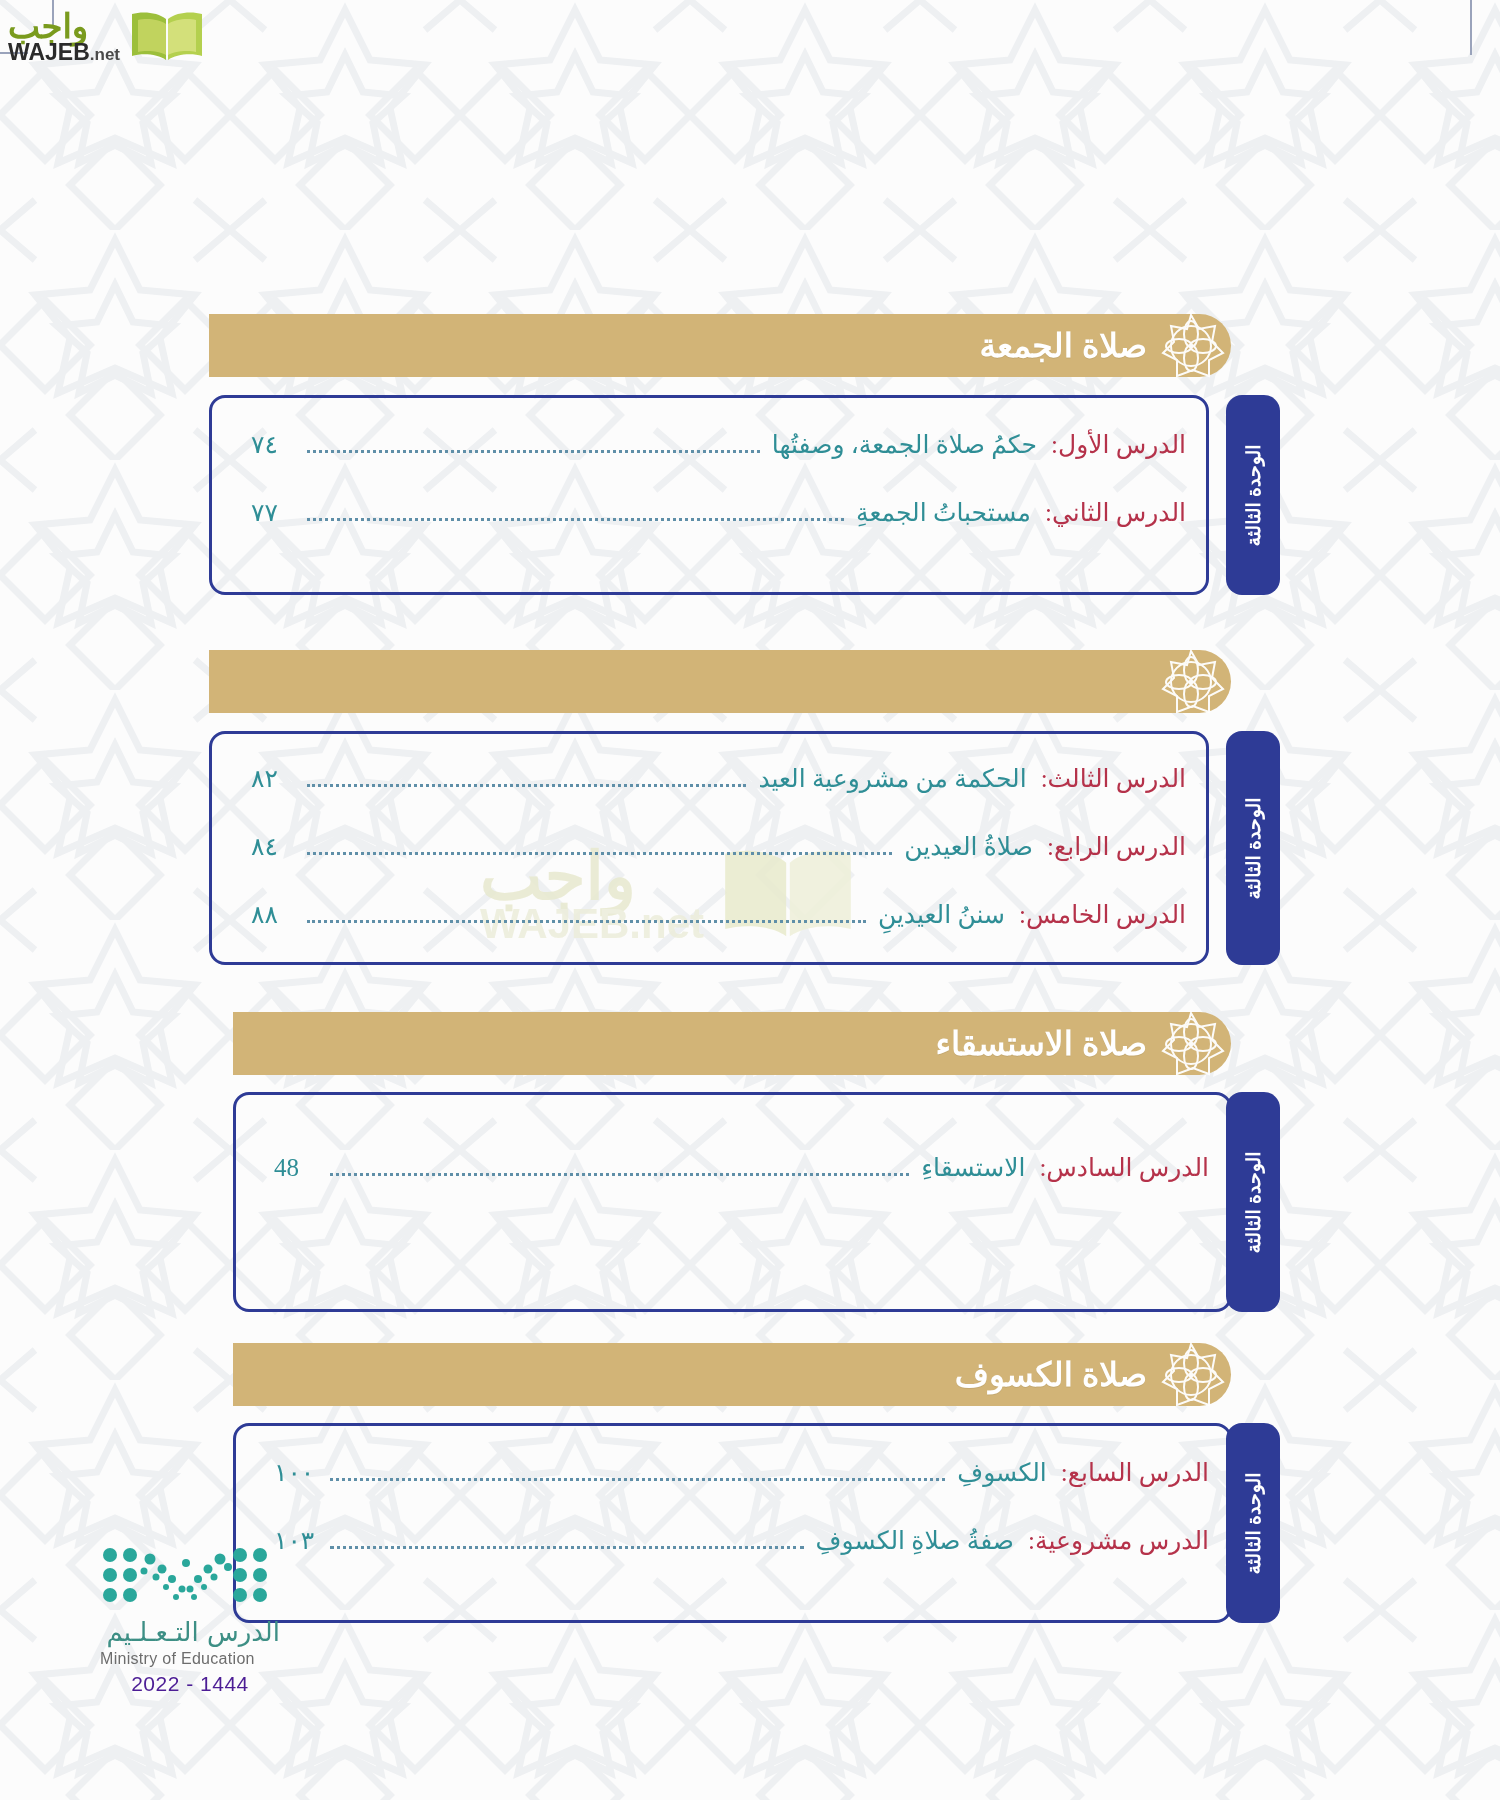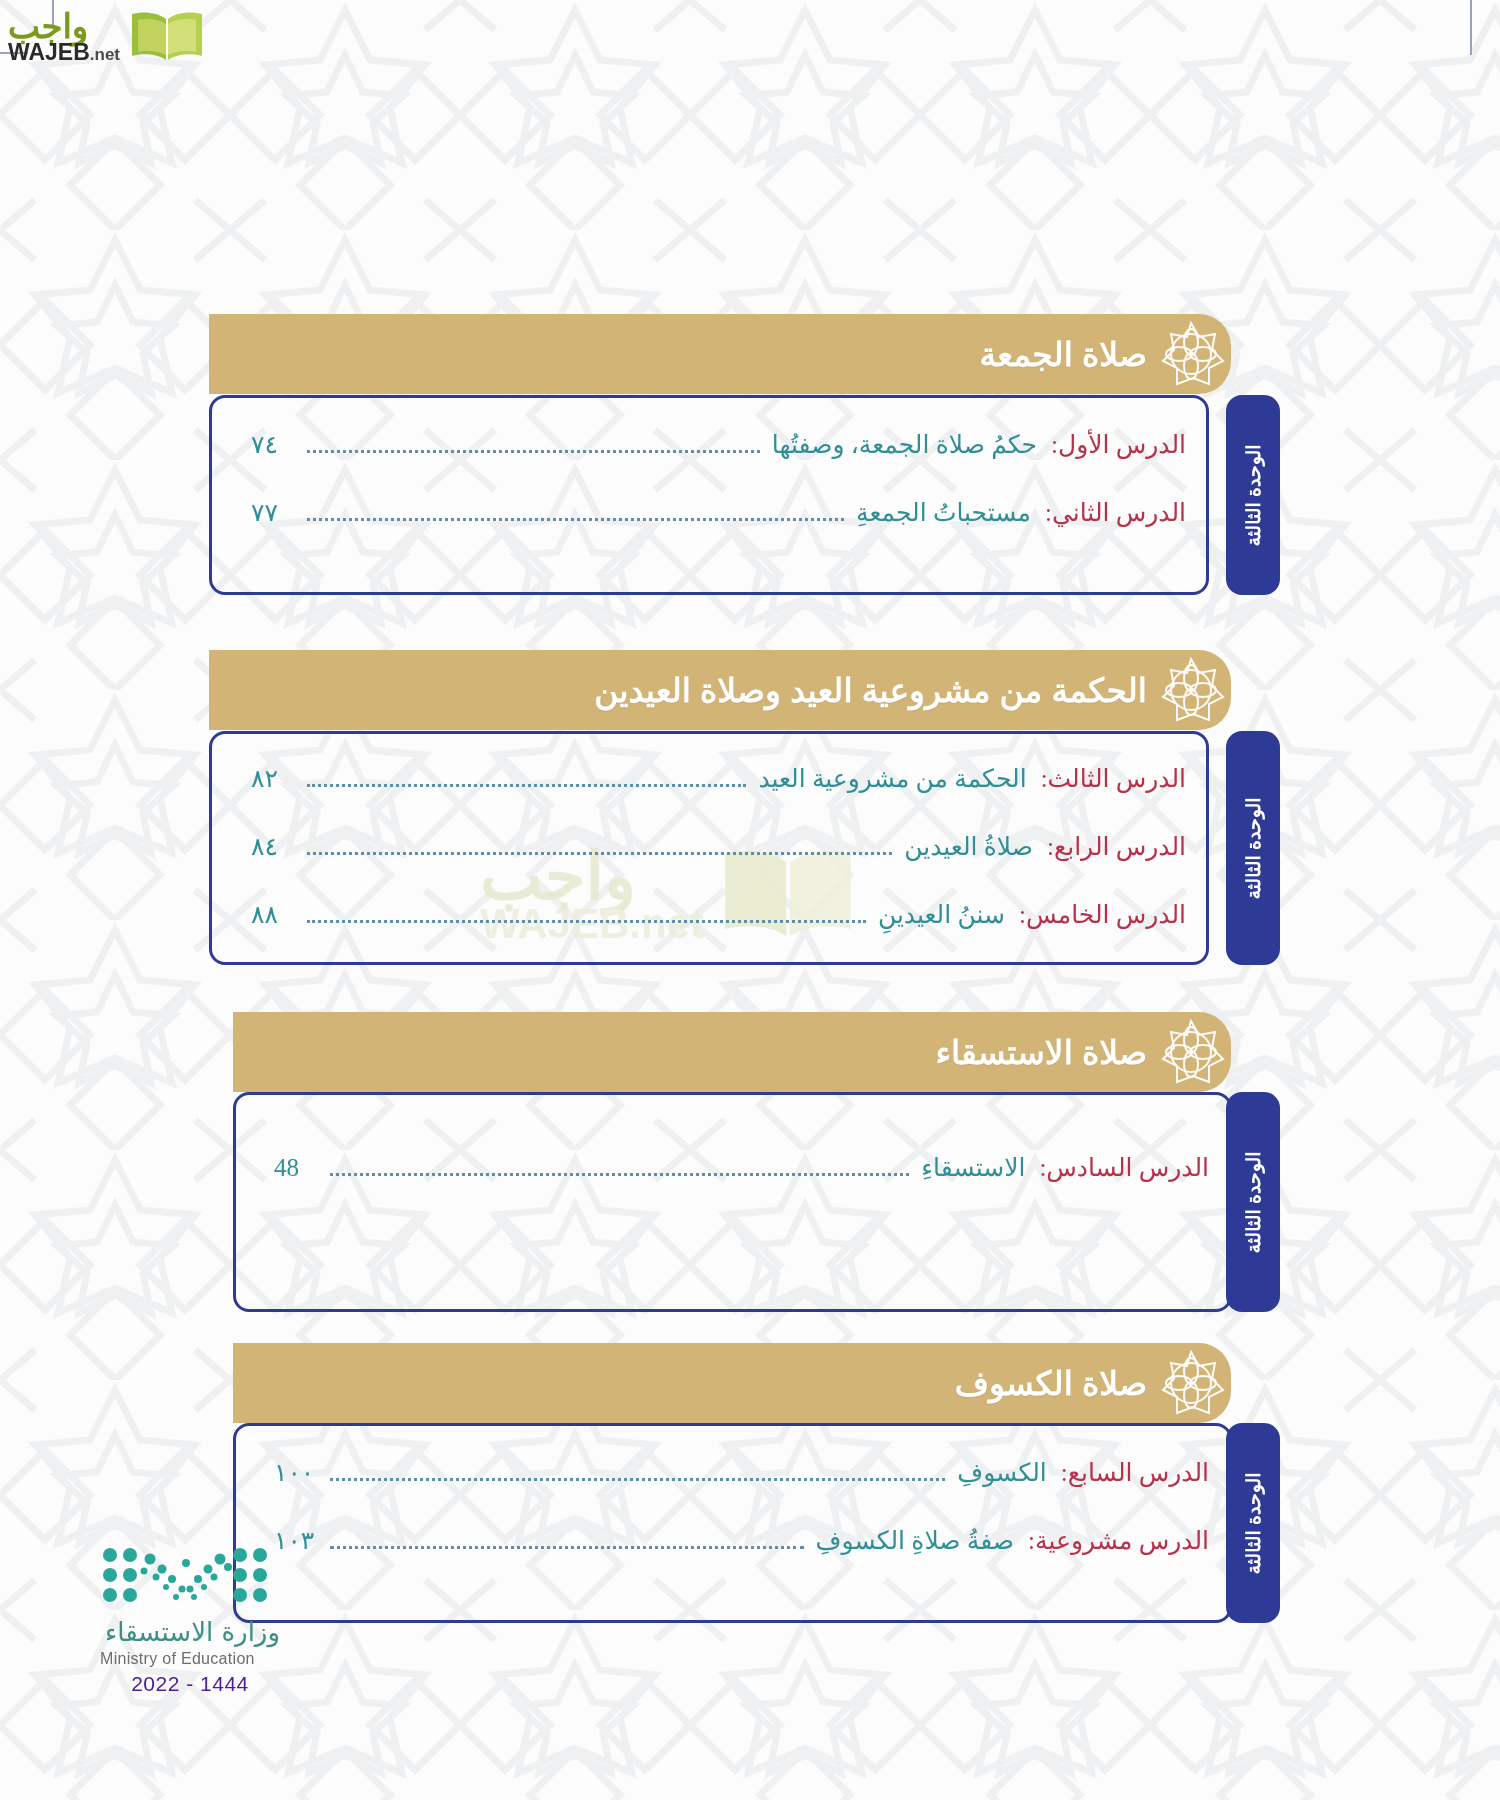--- a/index.html
+++ b/index.html
@@ -61,21 +61,21 @@
     color: #ffffff; font-size: 54px; font-weight: bold;
     direction: rtl; letter-spacing: 0px;
     font-family: "Liberation Sans", sans-serif;
   }
 
   
   .section { position: absolute; z-index: 3; }
 
   .gold-header {
     position: absolute;
-    height: 80px;
+    height: 63px;
     background: #d2b477;
     border-radius: 0 32px 32px 0;
     display: flex; align-items: center;
     flex-direction: row-reverse;
     padding-right: 84px;
     z-index: 3;
   }
   .gold-header .gh-text {
     color: #ffffff; font-size: 33px; font-weight: bold;
     direction: rtl; white-space: nowrap;
@@ -263,21 +263,20 @@
         <span class="lr-page">٧٧</span>
       </div>
     </div>
     <div class="side-tab" style="left:1226px; top:395px; height:200px;">
       <span class="st-text">الوحدة الثالثة</span>
     </div>
   </div>
 
   <div class="section">
     <div class="gold-header" style="left:209px; top:650px; width:1022px;">
-      <div class="gh-text">الحكمة من مشروعية العيد وصلاة العيدين</div>
       <svg class="rosette" viewBox="0 0 68 68">
         <g fill="none" stroke="#ffffff" stroke-width="2" opacity=".95">
           <polygon points="34,3 42,17 58,14 55,30 66,41 52,48 52,64 36,58 20,64 20,48 6,41 17,30 14,14 30,17"></polygon>
           <circle cx="34" cy="34" r="20"></circle>
           <ellipse cx="34" cy="22" rx="7" ry="13"></ellipse>
           <ellipse cx="34" cy="46" rx="7" ry="13"></ellipse>
           <ellipse cx="22" cy="34" rx="13" ry="7"></ellipse>
           <ellipse cx="46" cy="34" rx="13" ry="7"></ellipse>
         </g>
       </svg>
@@ -394,18 +393,18 @@
           <circle cx="114" cy="32" r="3.5"></circle>
         <circle cx="66" cy="42" r="3"></circle>
           <circle cx="104" cy="42" r="3"></circle>
         <circle cx="76" cy="52" r="3"></circle>
           <circle cx="94" cy="52" r="3"></circle>
         <circle cx="86" cy="18" r="4"></circle>
           <circle cx="128" cy="22" r="4"></circle>
         <circle cx="44" cy="26" r="3.5"></circle>
       </g>
     </svg>
-    <div class="fl-ar">وزارة الاستسقاء</div>
+    <div class="fl-ar">الدرس التـعـلـيم</div>
     <div class="fl-en">Ministry of Education</div>
     <div class="fl-year">2022 - 1444</div>
   </div>
 
 </div>
 
 </body></html>

